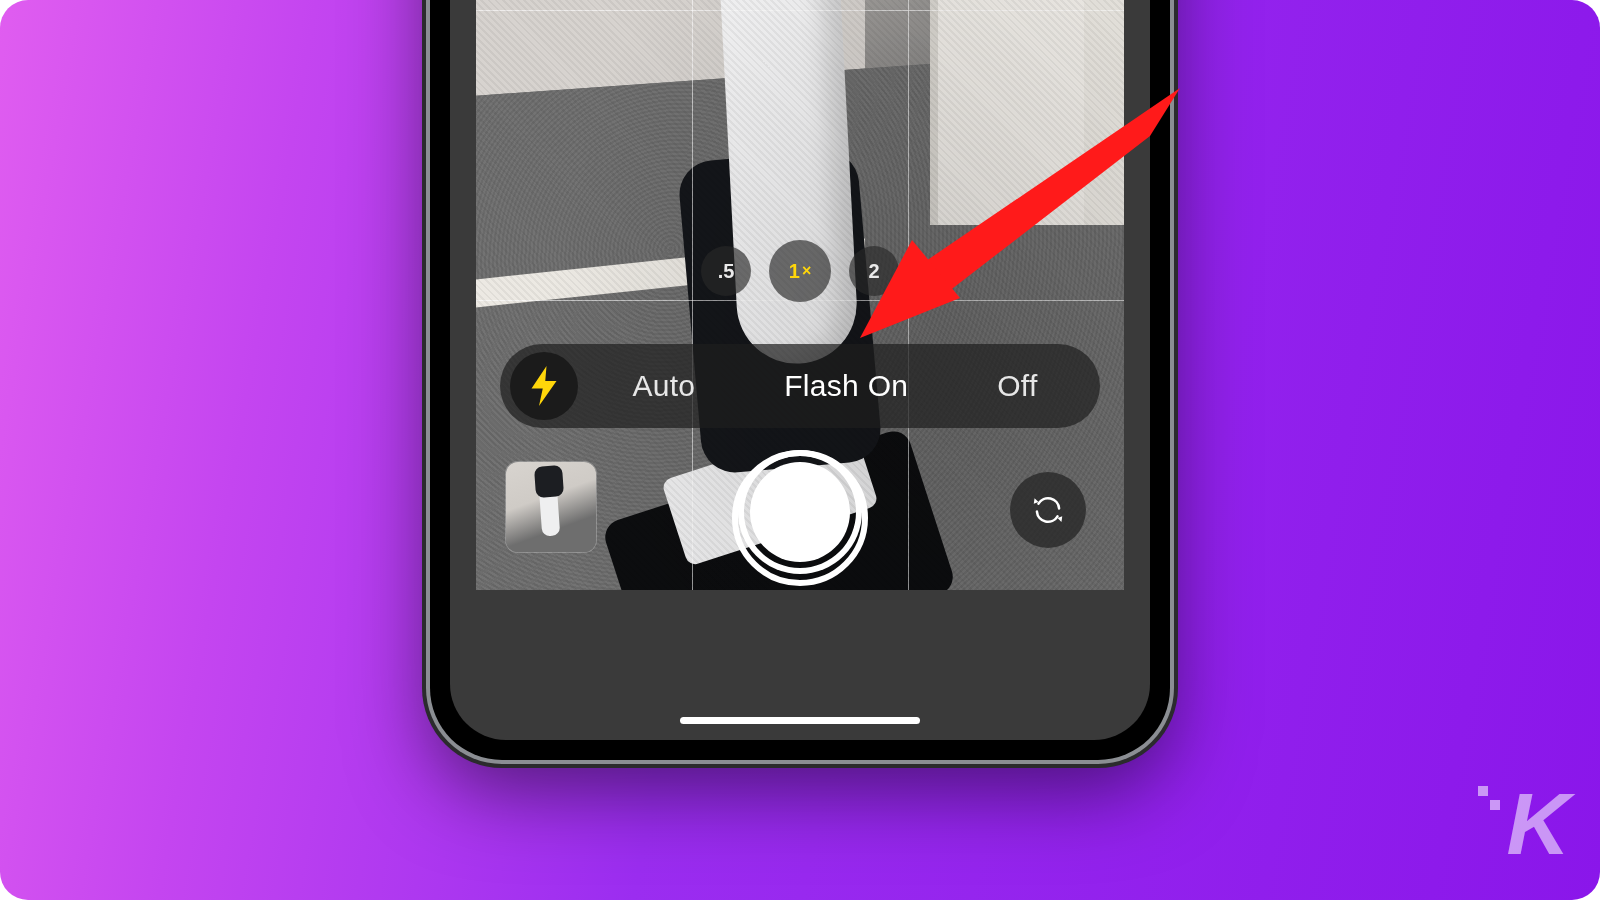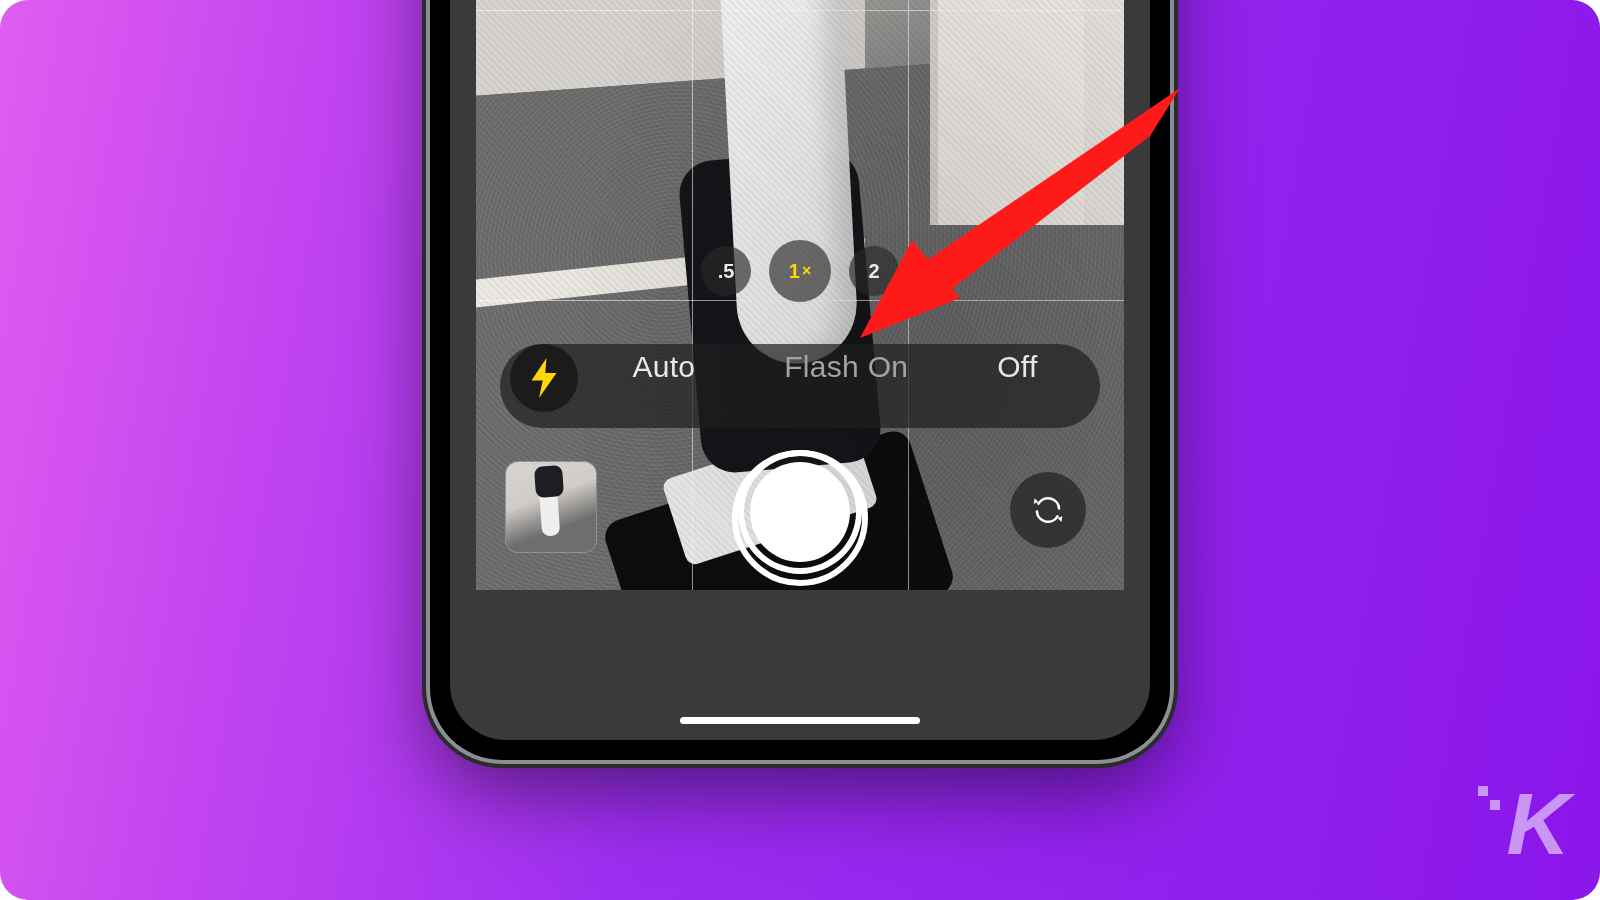--- a/index.html
+++ b/index.html
@@ -101,38 +101,38 @@
   .zoom-pill.selected { color:#ffd60a; font-size:20px; width:62px; height:62px;}
   .zoom-pill.selected .x { font-size:16px; font-weight:700; margin-left:2px;}
 
   
   .flash-strip {
     position:absolute; left:50%; transform:translateX(-50%);
     top: 624px;
     width: 600px; height: 84px;
     background: rgba(30,30,30,0.70);
     border-radius: 44px;
-    display:flex; align-items:flex-start;
+    display:flex; align-items:center;
     padding: 0 18px 0 10px;
     gap: 10px;
   }
   .flash-icon-wrap {
     width:68px; height:68px; border-radius:50%;
     background:#1b1b1b;
     display:flex; align-items:center; justify-content:center;
     flex-shrink:0;
   }
   .flash-options {
     flex:1; display:flex; justify-content:space-around; align-items:center;
   }
   .flash-opt {
     color:#e7e7e7; font-size:30px; font-weight:500; letter-spacing:0.3px;
     cursor:pointer; padding: 6px 10px;
   }
-  .flash-opt.selected { color:#a3a3a3; }
+  .flash-opt.selected { color:#ffffff; }
 
   
   .thumb {
     position:absolute; left:56px; top:742px;
     width:90px; height:90px; border-radius:12px; overflow:hidden;
     background: linear-gradient(160deg, #d8d4cf 0%, #cfcbc6 40%, #6e6e6e 70%);
     box-shadow: 0 0 0 1px rgba(255,255,255,0.25);
     cursor:pointer;
   }
   .thumb::before{

